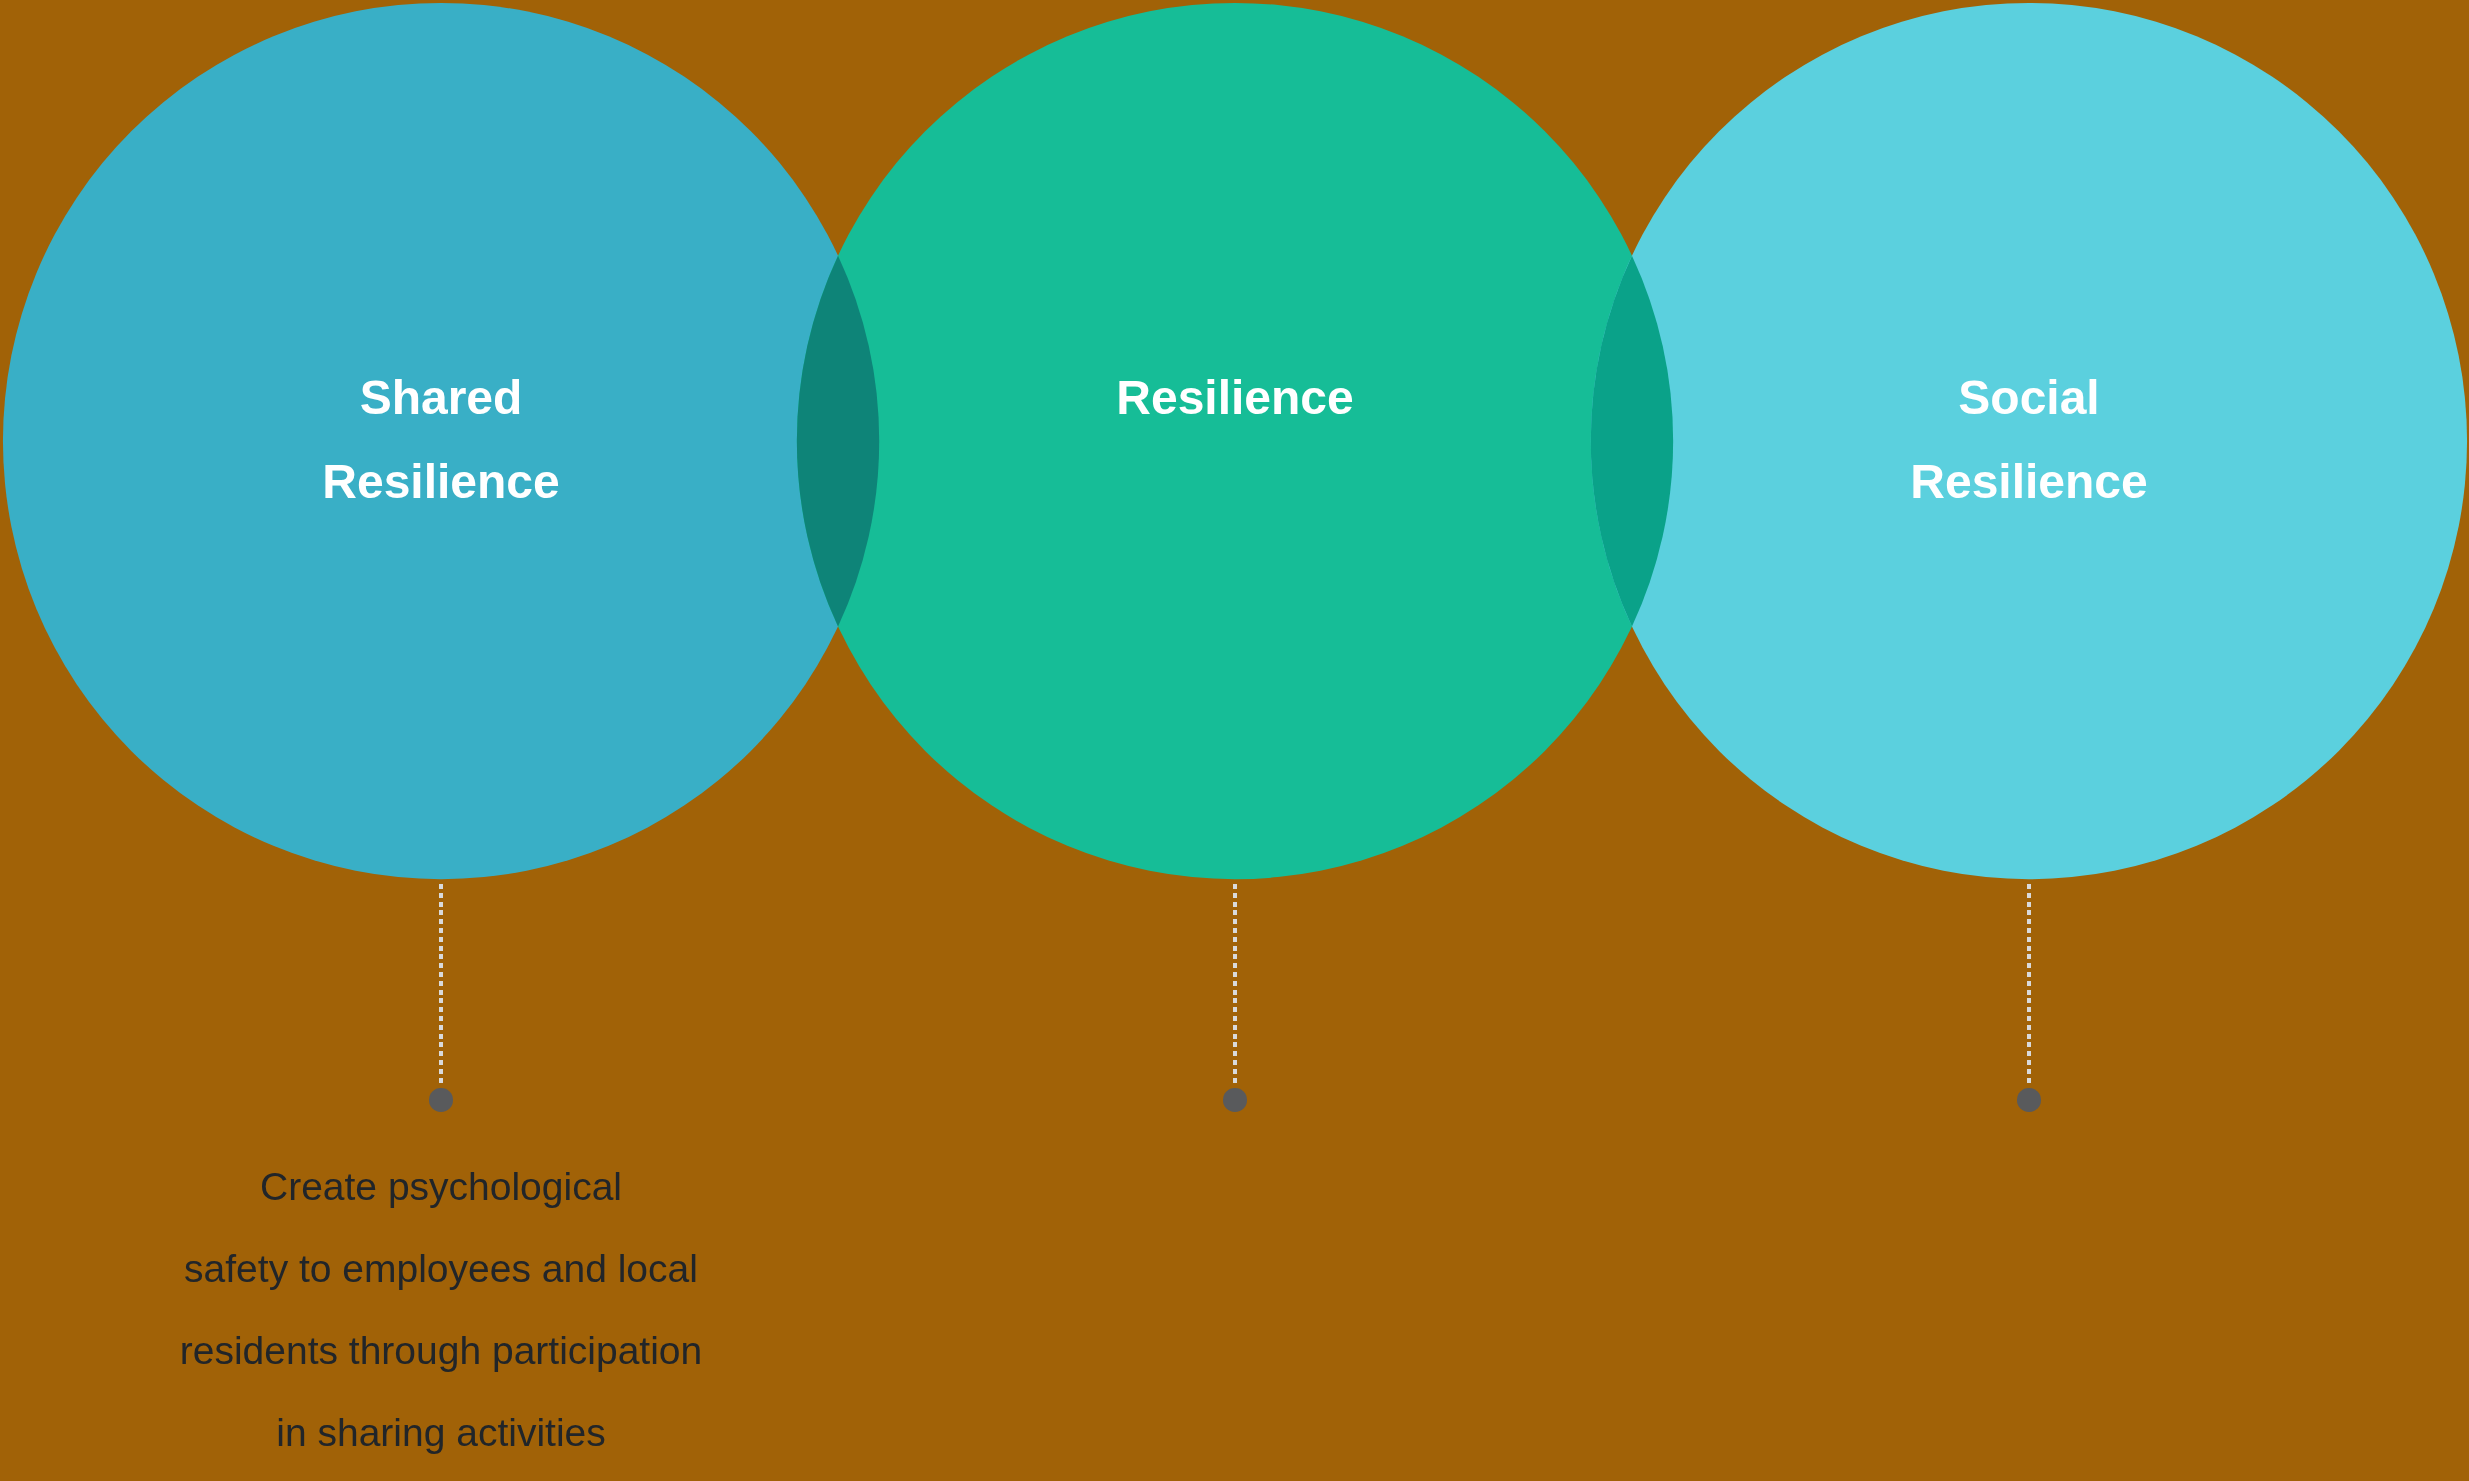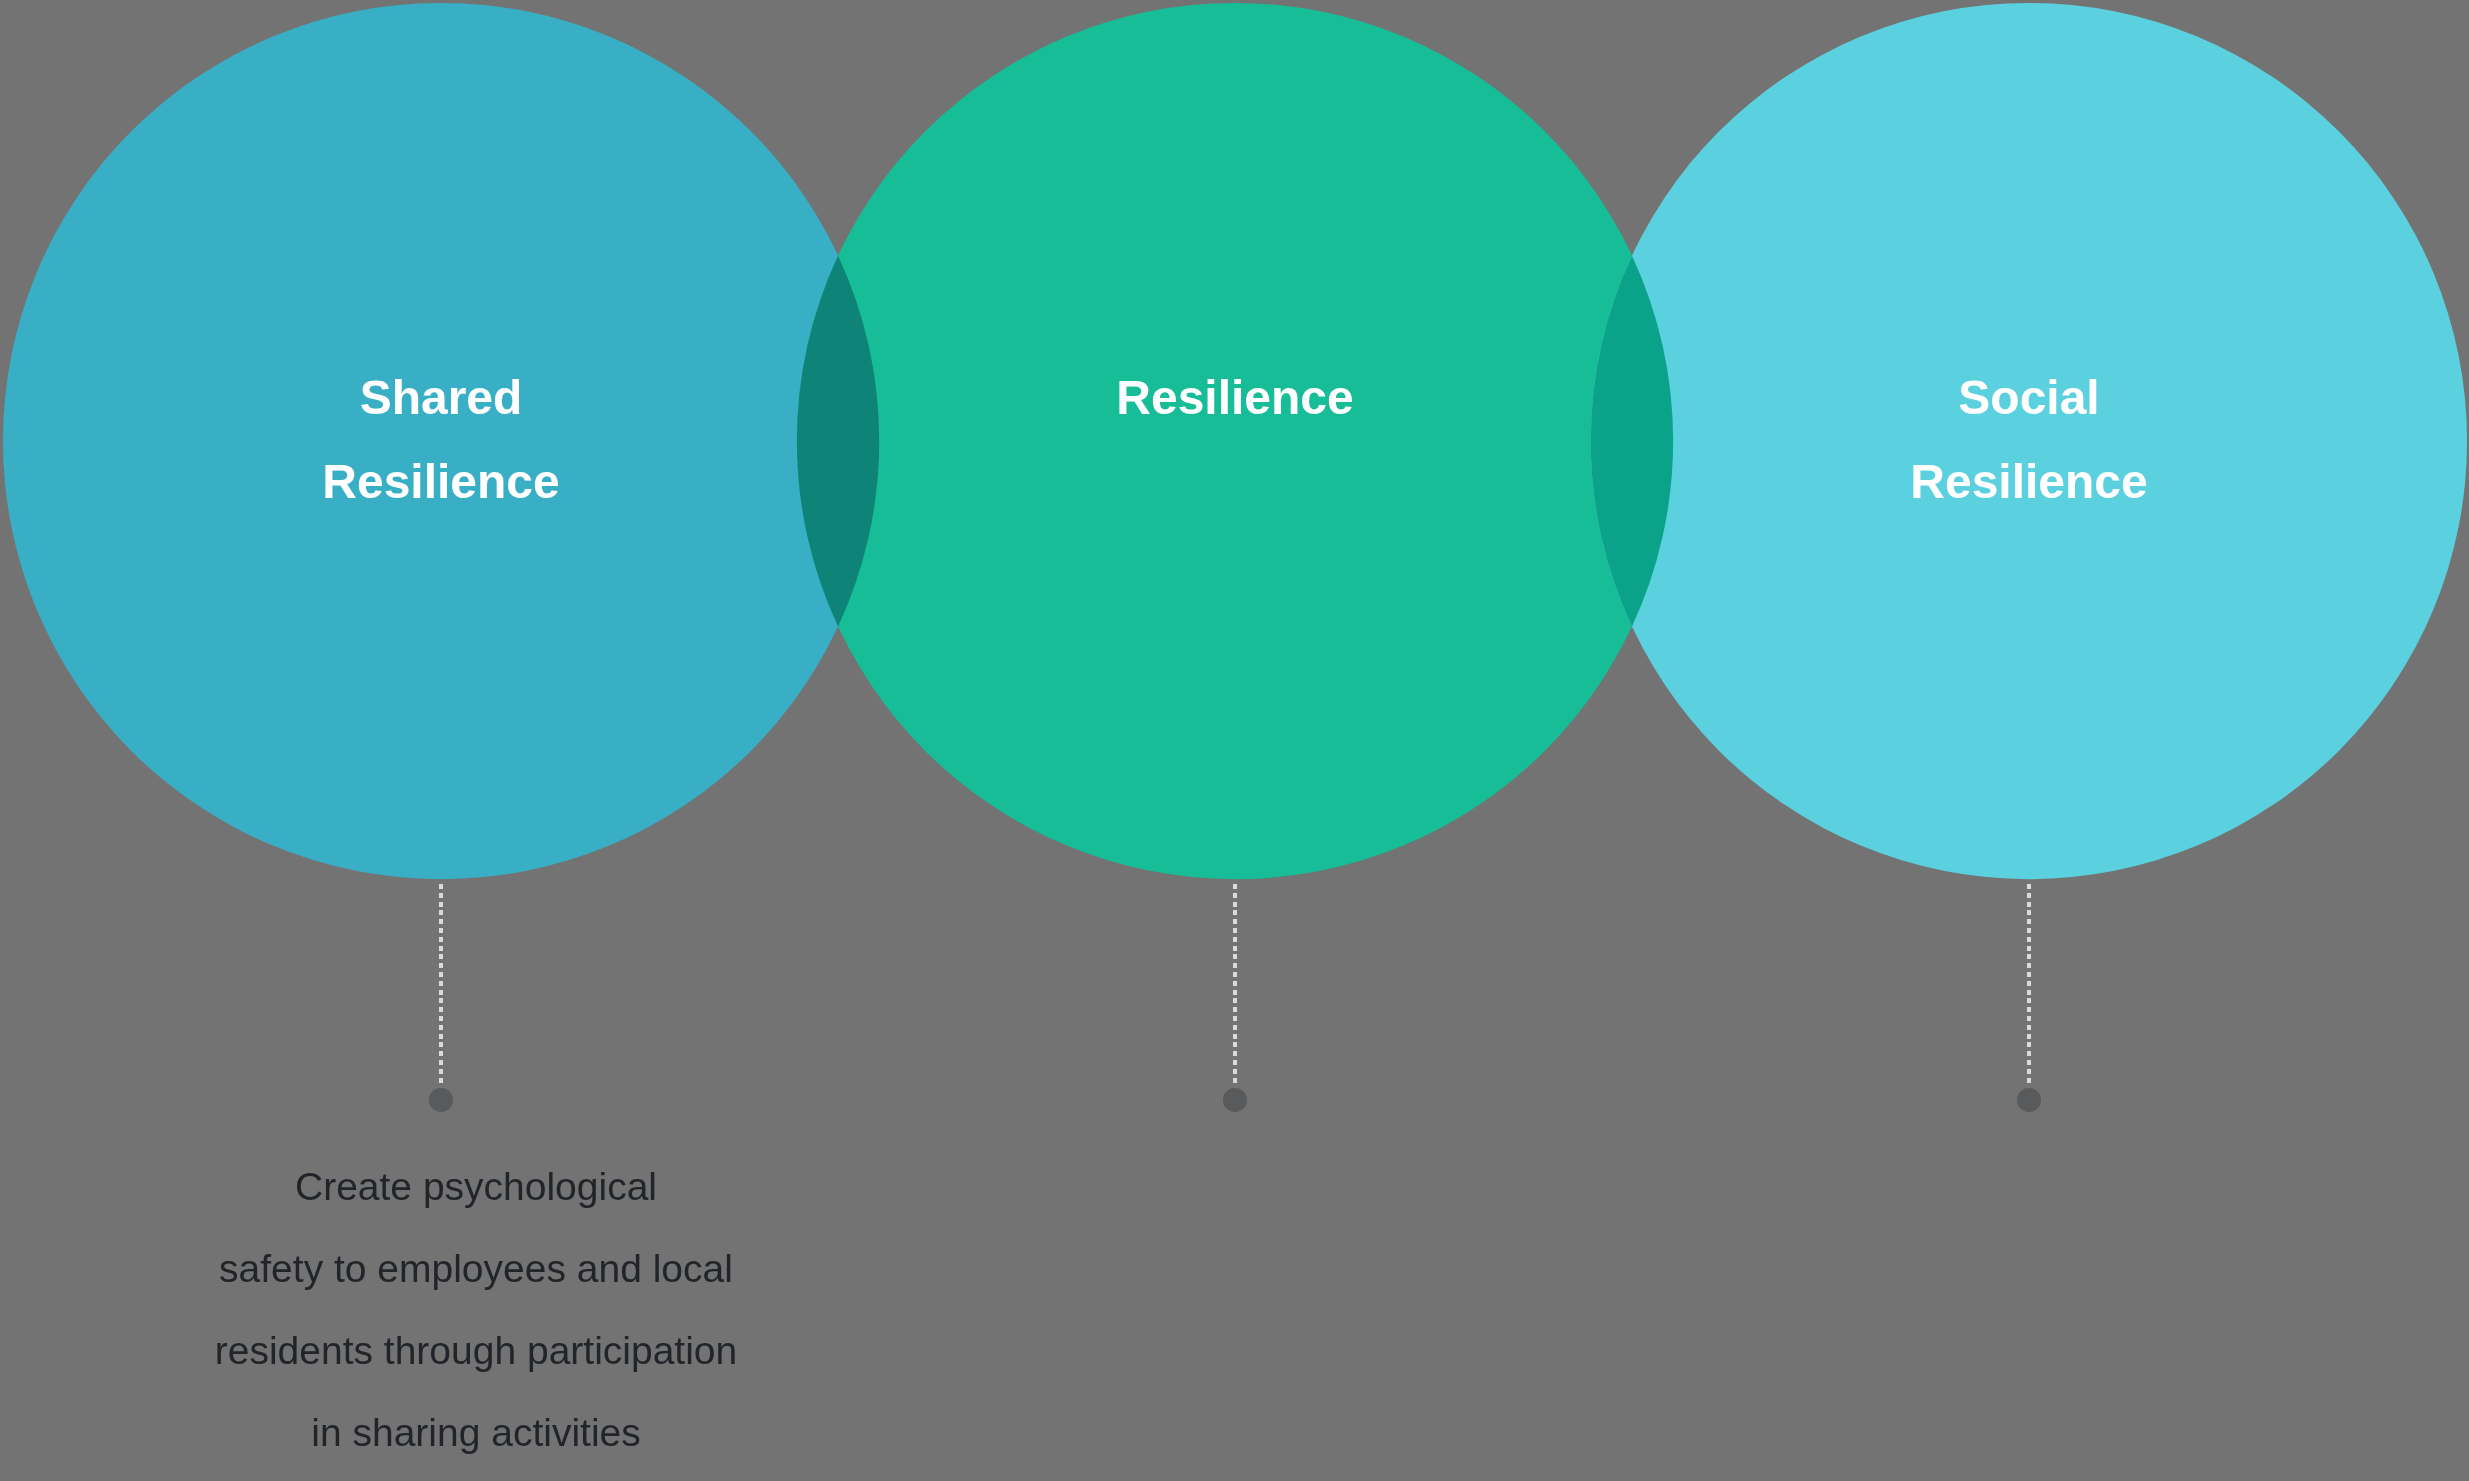--- a/index.html
+++ b/index.html
@@ -67,38 +67,38 @@
     text-align: center;
     font-size: 39px;
     font-weight: 400;
     line-height: 82px;
     white-space: pre-line;
   }
 </style>
 </head>
 <body>
 
-<div class="canvas" style="background-color: #737373;">
+<div class="canvas" style="background-color: #a16207;">
 
   <svg class="venn" viewBox="0 0 2520 1512">
     <circle cx="450" cy="450" r="447" fill="#39AFC6"></circle>
     <circle cx="1260" cy="450" r="447" fill="#16BD97"></circle>
     <circle cx="2070" cy="450" r="447" fill="#5BD0DE"></circle>
     <path d="M 855 260.8 A 447 447 0 0 1 855 639.2 A 447 447 0 0 1 855 260.8 Z" fill="#0E8478"></path>
     <path d="M 1665 260.8 A 447 447 0 0 1 1665 639.2 A 447 447 0 0 1 1665 260.8 Z" fill="#0AA289"></path>
   </svg>
 
   <div class="column col-shared">
     <div class="circle-title" style="color: rgb(255, 255, 255);">
       <div>Shared</div>
       <div>Resilience</div>
     </div>
     <div class="connector" style="--dash: #D9DADB;"></div>
     <div class="dot" style="background-color: rgb(89, 90, 92);"></div>
-    <div class="description" style="color: rgb(33, 37, 41); padding-left: 35px;">Create psychological
+    <div class="description" style="color: rgb(33, 37, 41);">Create psychological
 safety to employees and local
 residents through participation
 in sharing activities</div>
   </div>
 
   <div class="column col-environmental">
     <div class="circle-title" style="color: rgb(255, 255, 255);">
       <div>Resilience</div>
     </div>
     <div class="connector" style="--dash: #D9DADB;"></div>

